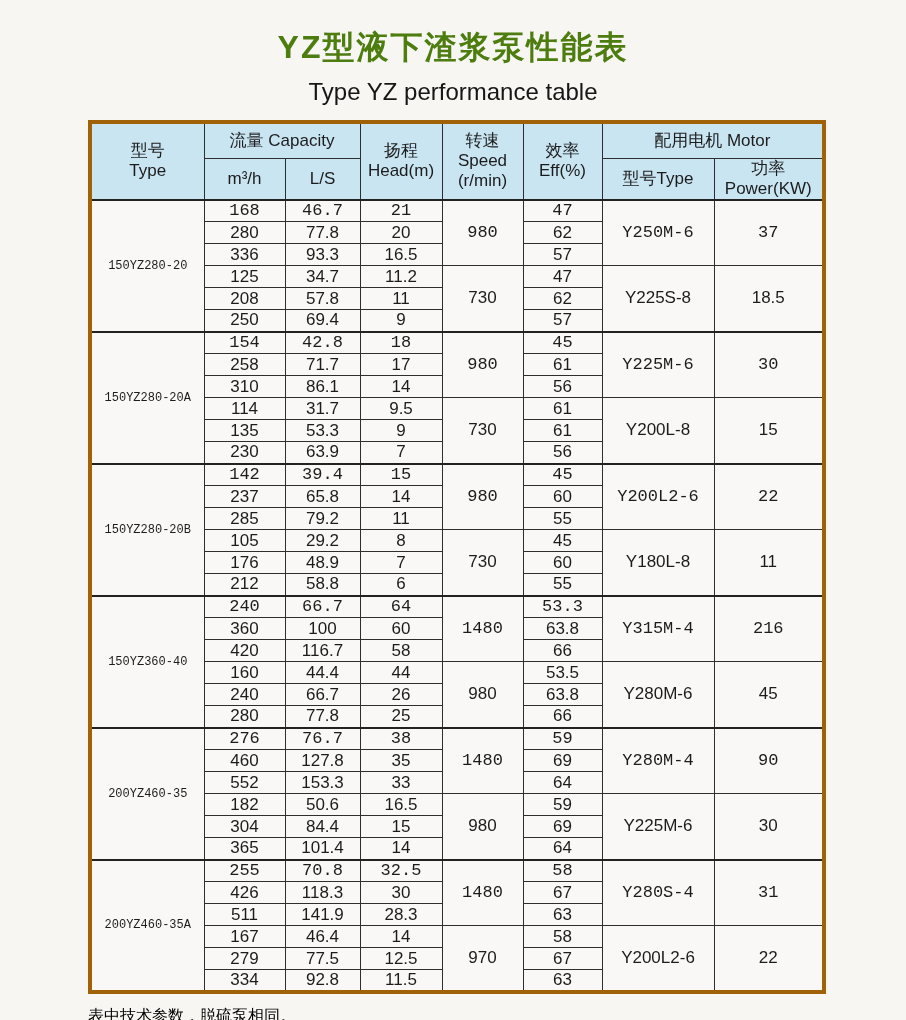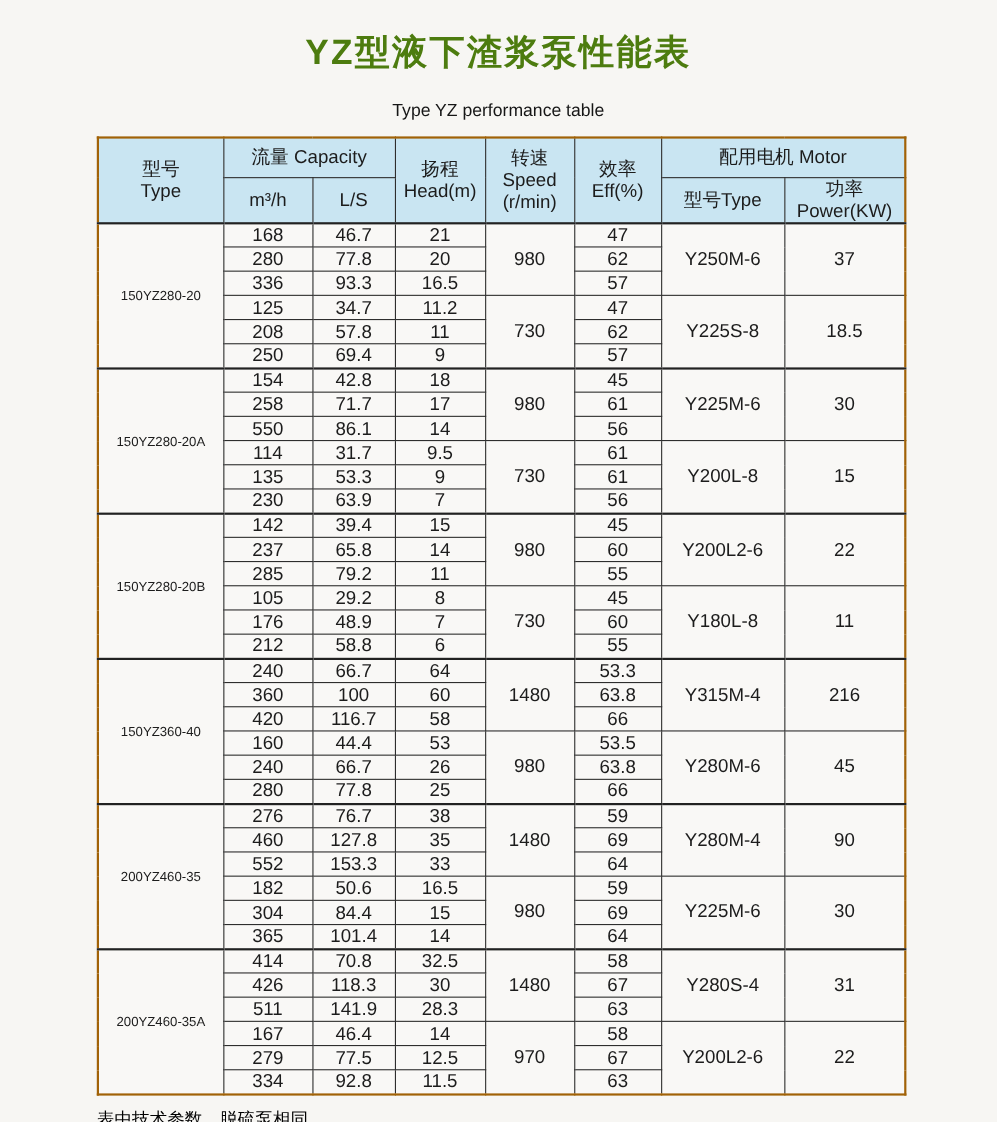--- a/index.html
+++ b/index.html
@@ -13,52 +13,52 @@
   .page-title {
     text-align: center;
     margin-top: 26px;
     font-size: 32px;
     font-weight: bold;
     color: #4d7c0f;
     letter-spacing: 2px;
   }
   .page-subtitle {
     text-align: center;
-    margin-top: 22px;
-    font-size: 16px;
+    margin-top: 8px;
+    font-size: 24px;
     color: #161616;
   }
   .perf-table {
     border-collapse: collapse;
     margin: 14px 0 0 88px;
     width: 734px;
     table-layout: fixed;
   }
   .perf-table th, .perf-table td {
     border: 1px solid #2e2e2e;
     text-align: center;
     vertical-align: middle;
     font-weight: normal;
     padding: 0;
   }
-  .perf-table { border: 2px solid #a16207; }
+  .perf-table { border: 4px solid #a16207; }
   .perf-table thead th {
     background: #c9e5f2;
     font-size: 17px;
     line-height: 1.18;
   }
   .perf-table thead tr:first-child th { height: 36px; }
   .perf-table thead tr:last-child th { height: 34px; }
   .perf-table tbody td {
     font-size: 17px;
     height: 22px;
     background: #f9f8f6;
   }
   .perf-table tbody td.model { font-size: 12px; }
-  .perf-table tbody tr.group-start td { border-top: 2px solid #222; }
+  .perf-table tbody tr.group-start td { border-top: 2px solid #222; font-family: Liberation Mono, monospace; }
   .footnote {
     margin: 12px 0 0 88px;
     font-size: 16px;
     color: #000000;
   }
 </style>
 </head>
 <body>
 
 <div class="page-title">YZ型液下渣浆泵性能表</div>
@@ -158,21 +158,21 @@
         <td rowspan="3">Y225M-6</td>
         <td rowspan="3">30</td>
       </tr>
       <tr>
         <td>258</td>
         <td>71.7</td>
         <td>17</td>
         <td>61</td>
       </tr>
       <tr>
-        <td>550</td>
+        <td>310</td>
         <td>86.1</td>
         <td>14</td>
         <td>56</td>
       </tr>
       <tr>
         <td>114</td>
         <td>31.7</td>
         <td>9.5</td>
         <td rowspan="3">730</td>
         <td>61</td>
@@ -252,21 +252,21 @@
       </tr>
       <tr>
         <td>420</td>
         <td>116.7</td>
         <td>58</td>
         <td>66</td>
       </tr>
       <tr>
         <td>160</td>
         <td>44.4</td>
-        <td>53</td>
+        <td>44</td>
         <td rowspan="3">980</td>
         <td>53.5</td>
         <td rowspan="3">Y280M-6</td>
         <td rowspan="3">45</td>
       </tr>
       <tr>
         <td>240</td>
         <td>66.7</td>
         <td>26</td>
         <td>63.8</td>
@@ -315,21 +315,21 @@
         <td>69</td>
       </tr>
       <tr>
         <td>365</td>
         <td>101.4</td>
         <td>14</td>
         <td>64</td>
       </tr>
       <tr class="group-start">
         <td class="model" rowspan="6">200YZ460-35A</td>
-        <td>414</td>
+        <td>255</td>
         <td>70.8</td>
         <td>32.5</td>
         <td rowspan="3">1480</td>
         <td>58</td>
         <td rowspan="3">Y280S-4</td>
         <td rowspan="3">31</td>
       </tr>
       <tr>
         <td>426</td>
         <td>118.3</td>

